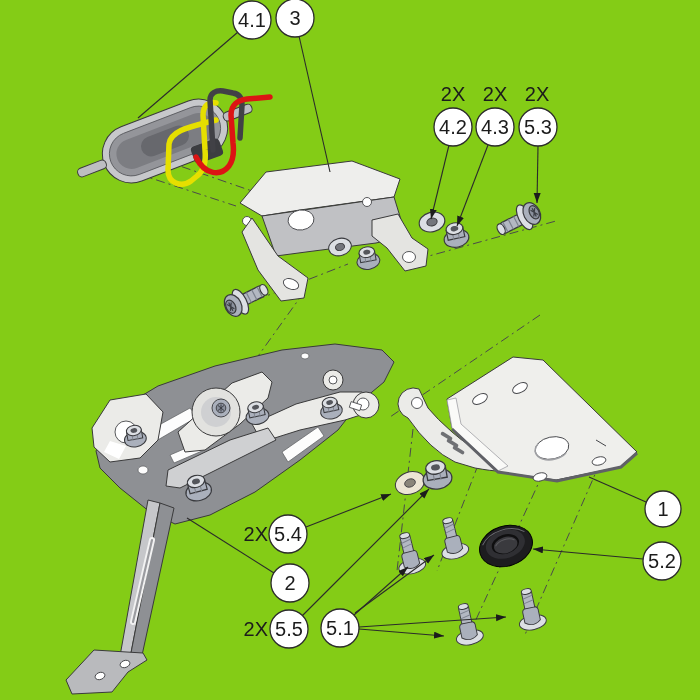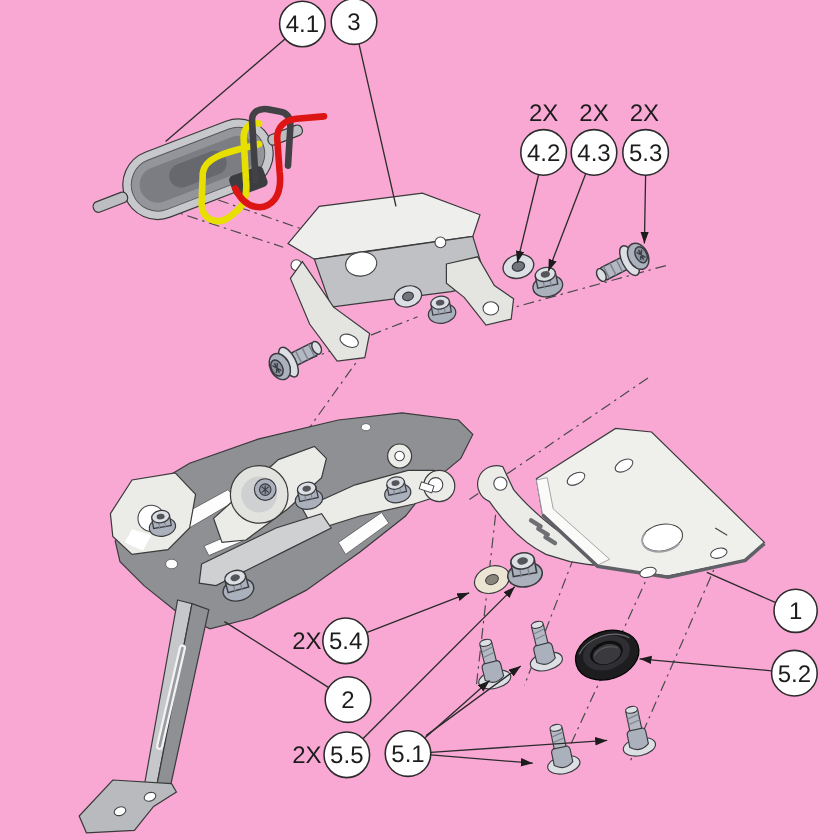--- a/index.html
+++ b/index.html
@@ -1,16 +1,16 @@
 <!DOCTYPE html>
 <html><head>
 <meta charset="utf-8">
 <style>
   html,body{margin:0;padding:0;background:#ffffff;}
-  .stage{width:700px;height:700px;position:relative;background:#f9a8d4;overflow:hidden;}
+  .stage{width:700px;height:700px;position:relative;background:#84cc16;overflow:hidden;}
   svg{display:block;}
   .balloon circle{fill:#ffffff;stroke:#2b2b2b;stroke-width:1.3;}
   .balloon text{font-family:"Liberation Sans",sans-serif;font-size:20px;fill:#1c1c1c;text-anchor:middle;}
   .qty{font-family:"Liberation Sans",sans-serif;font-size:20px;fill:#1c1c1c;}
   .qty.mid{text-anchor:middle;}
   .qty.end{text-anchor:end;}
   .leader{stroke:#2b2b2b;stroke-width:1.1;fill:none;}
   .axis{stroke:#4a4a4a;stroke-width:1;fill:none;stroke-dasharray:9 4 2 4;}
   .part{stroke:#3a3a3b;stroke-width:1;}
   .p-light{fill:#ebebe8;}

